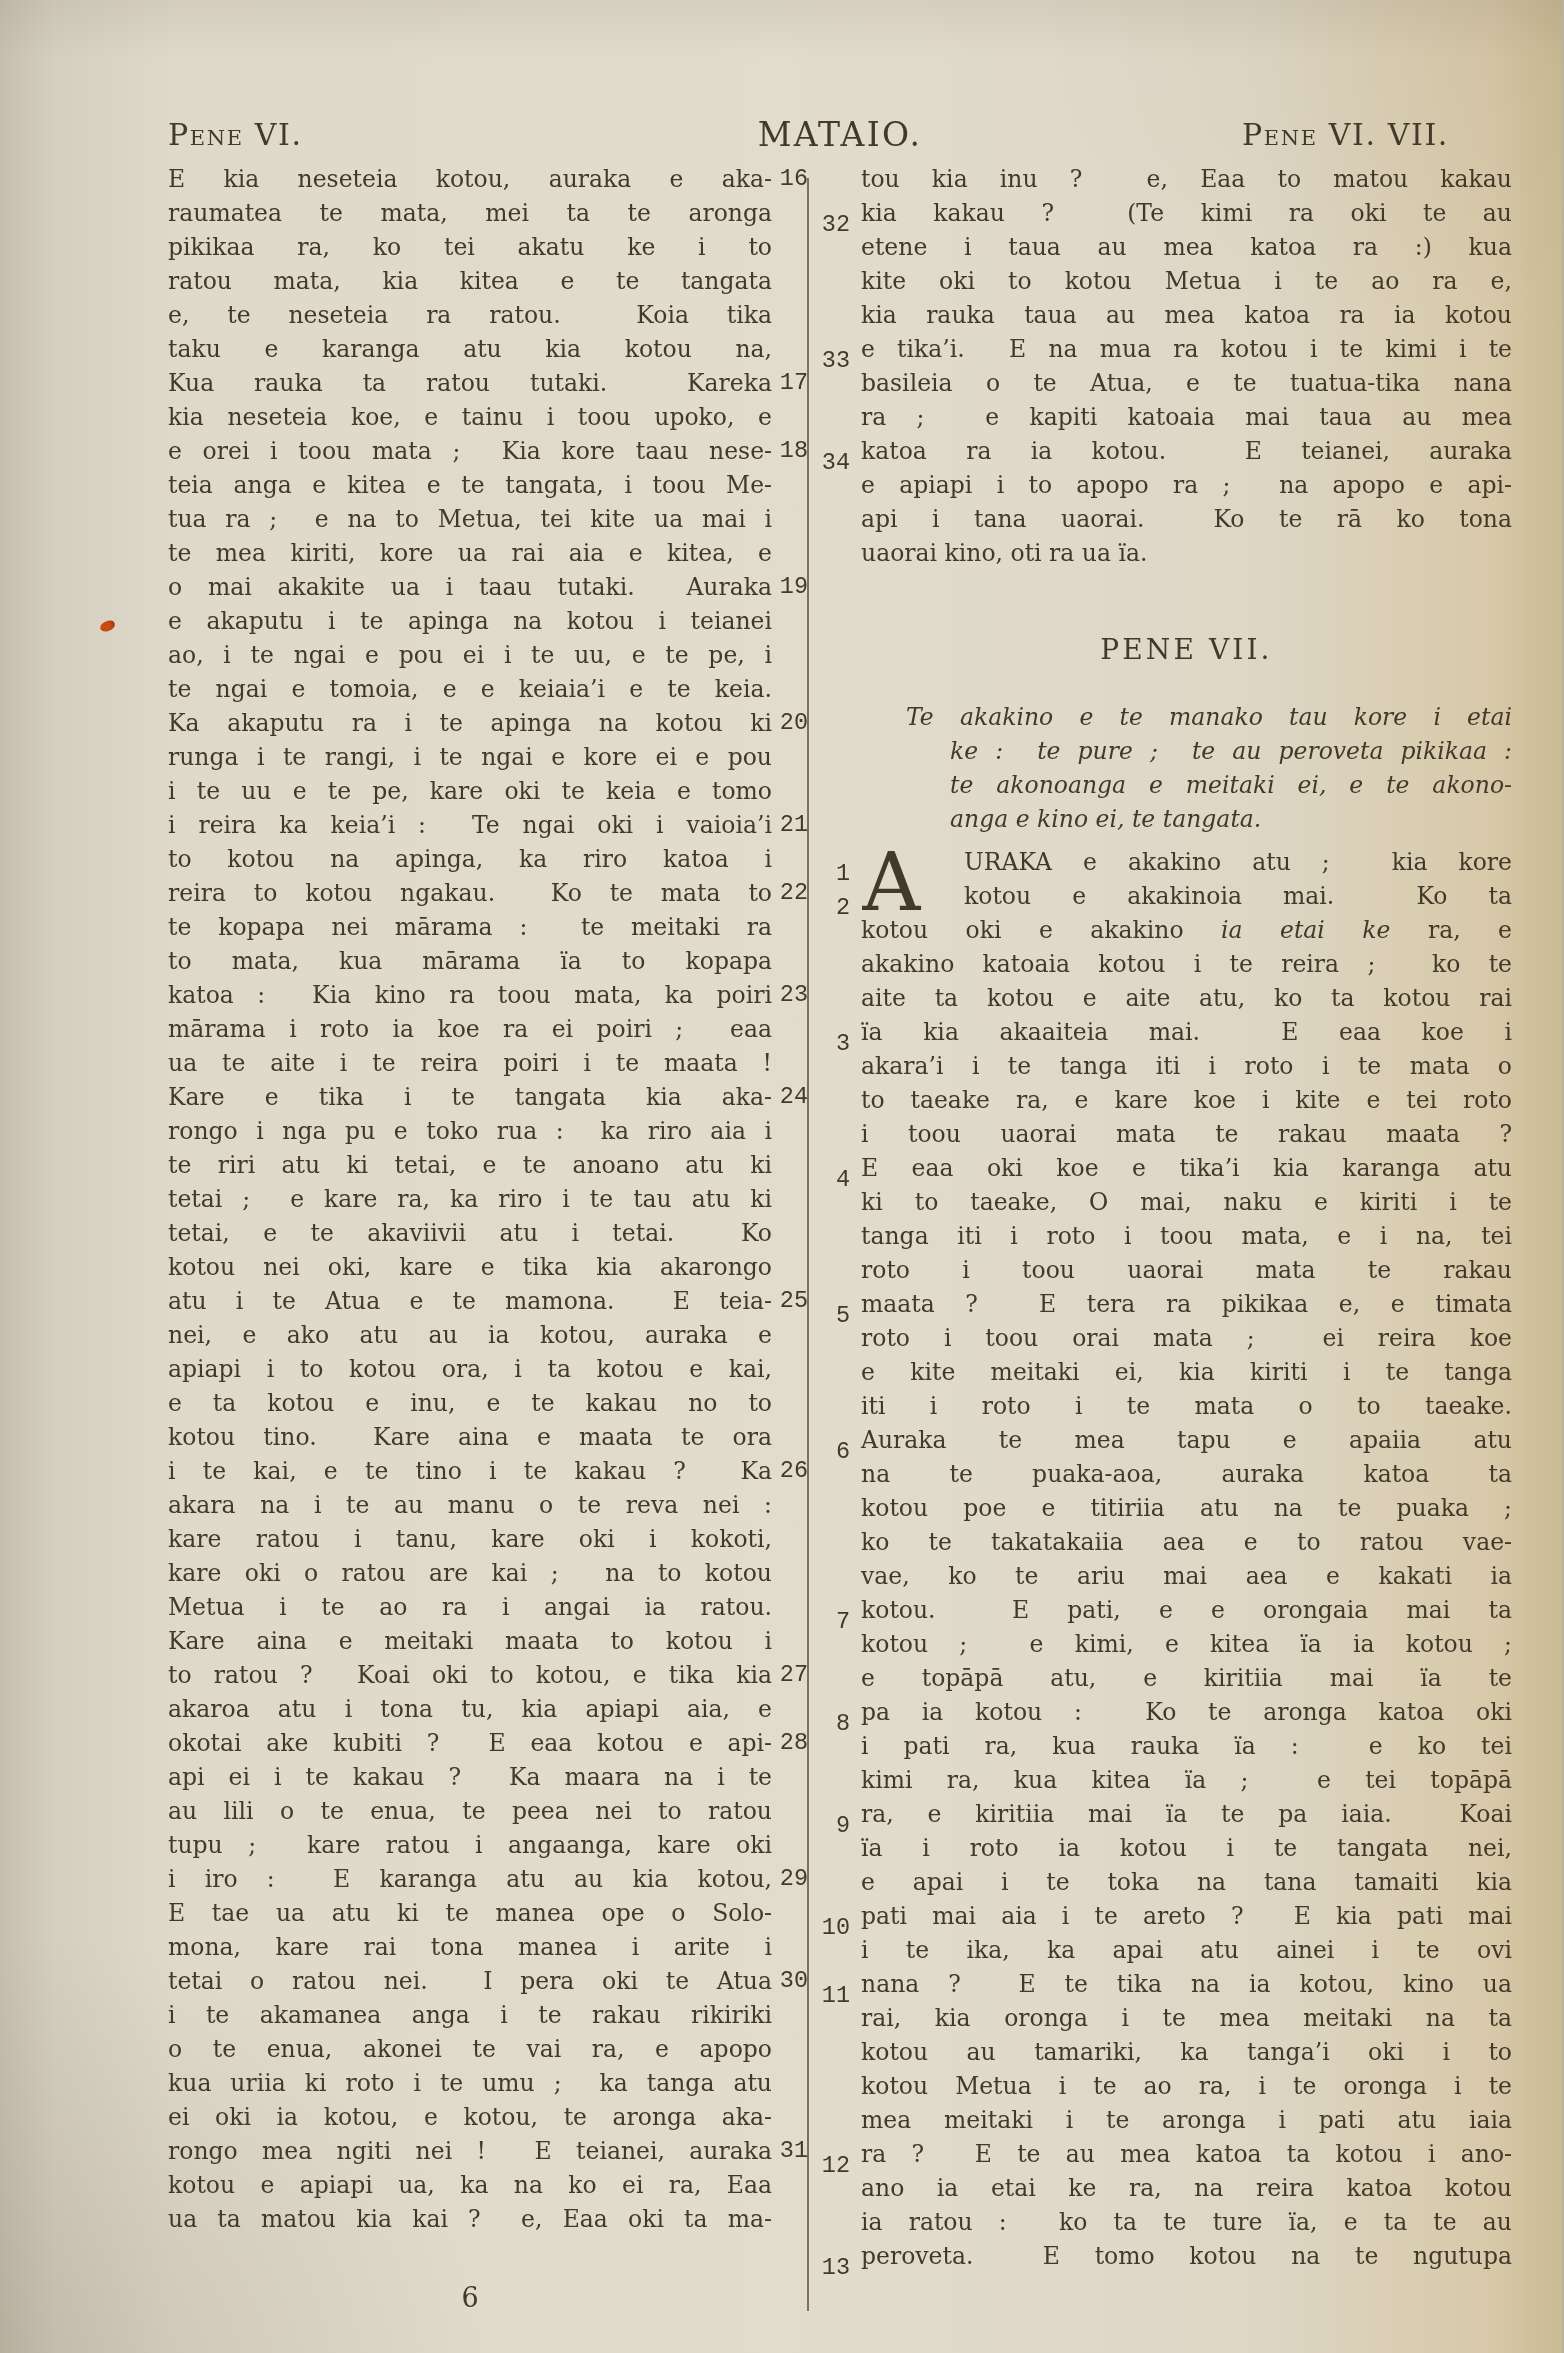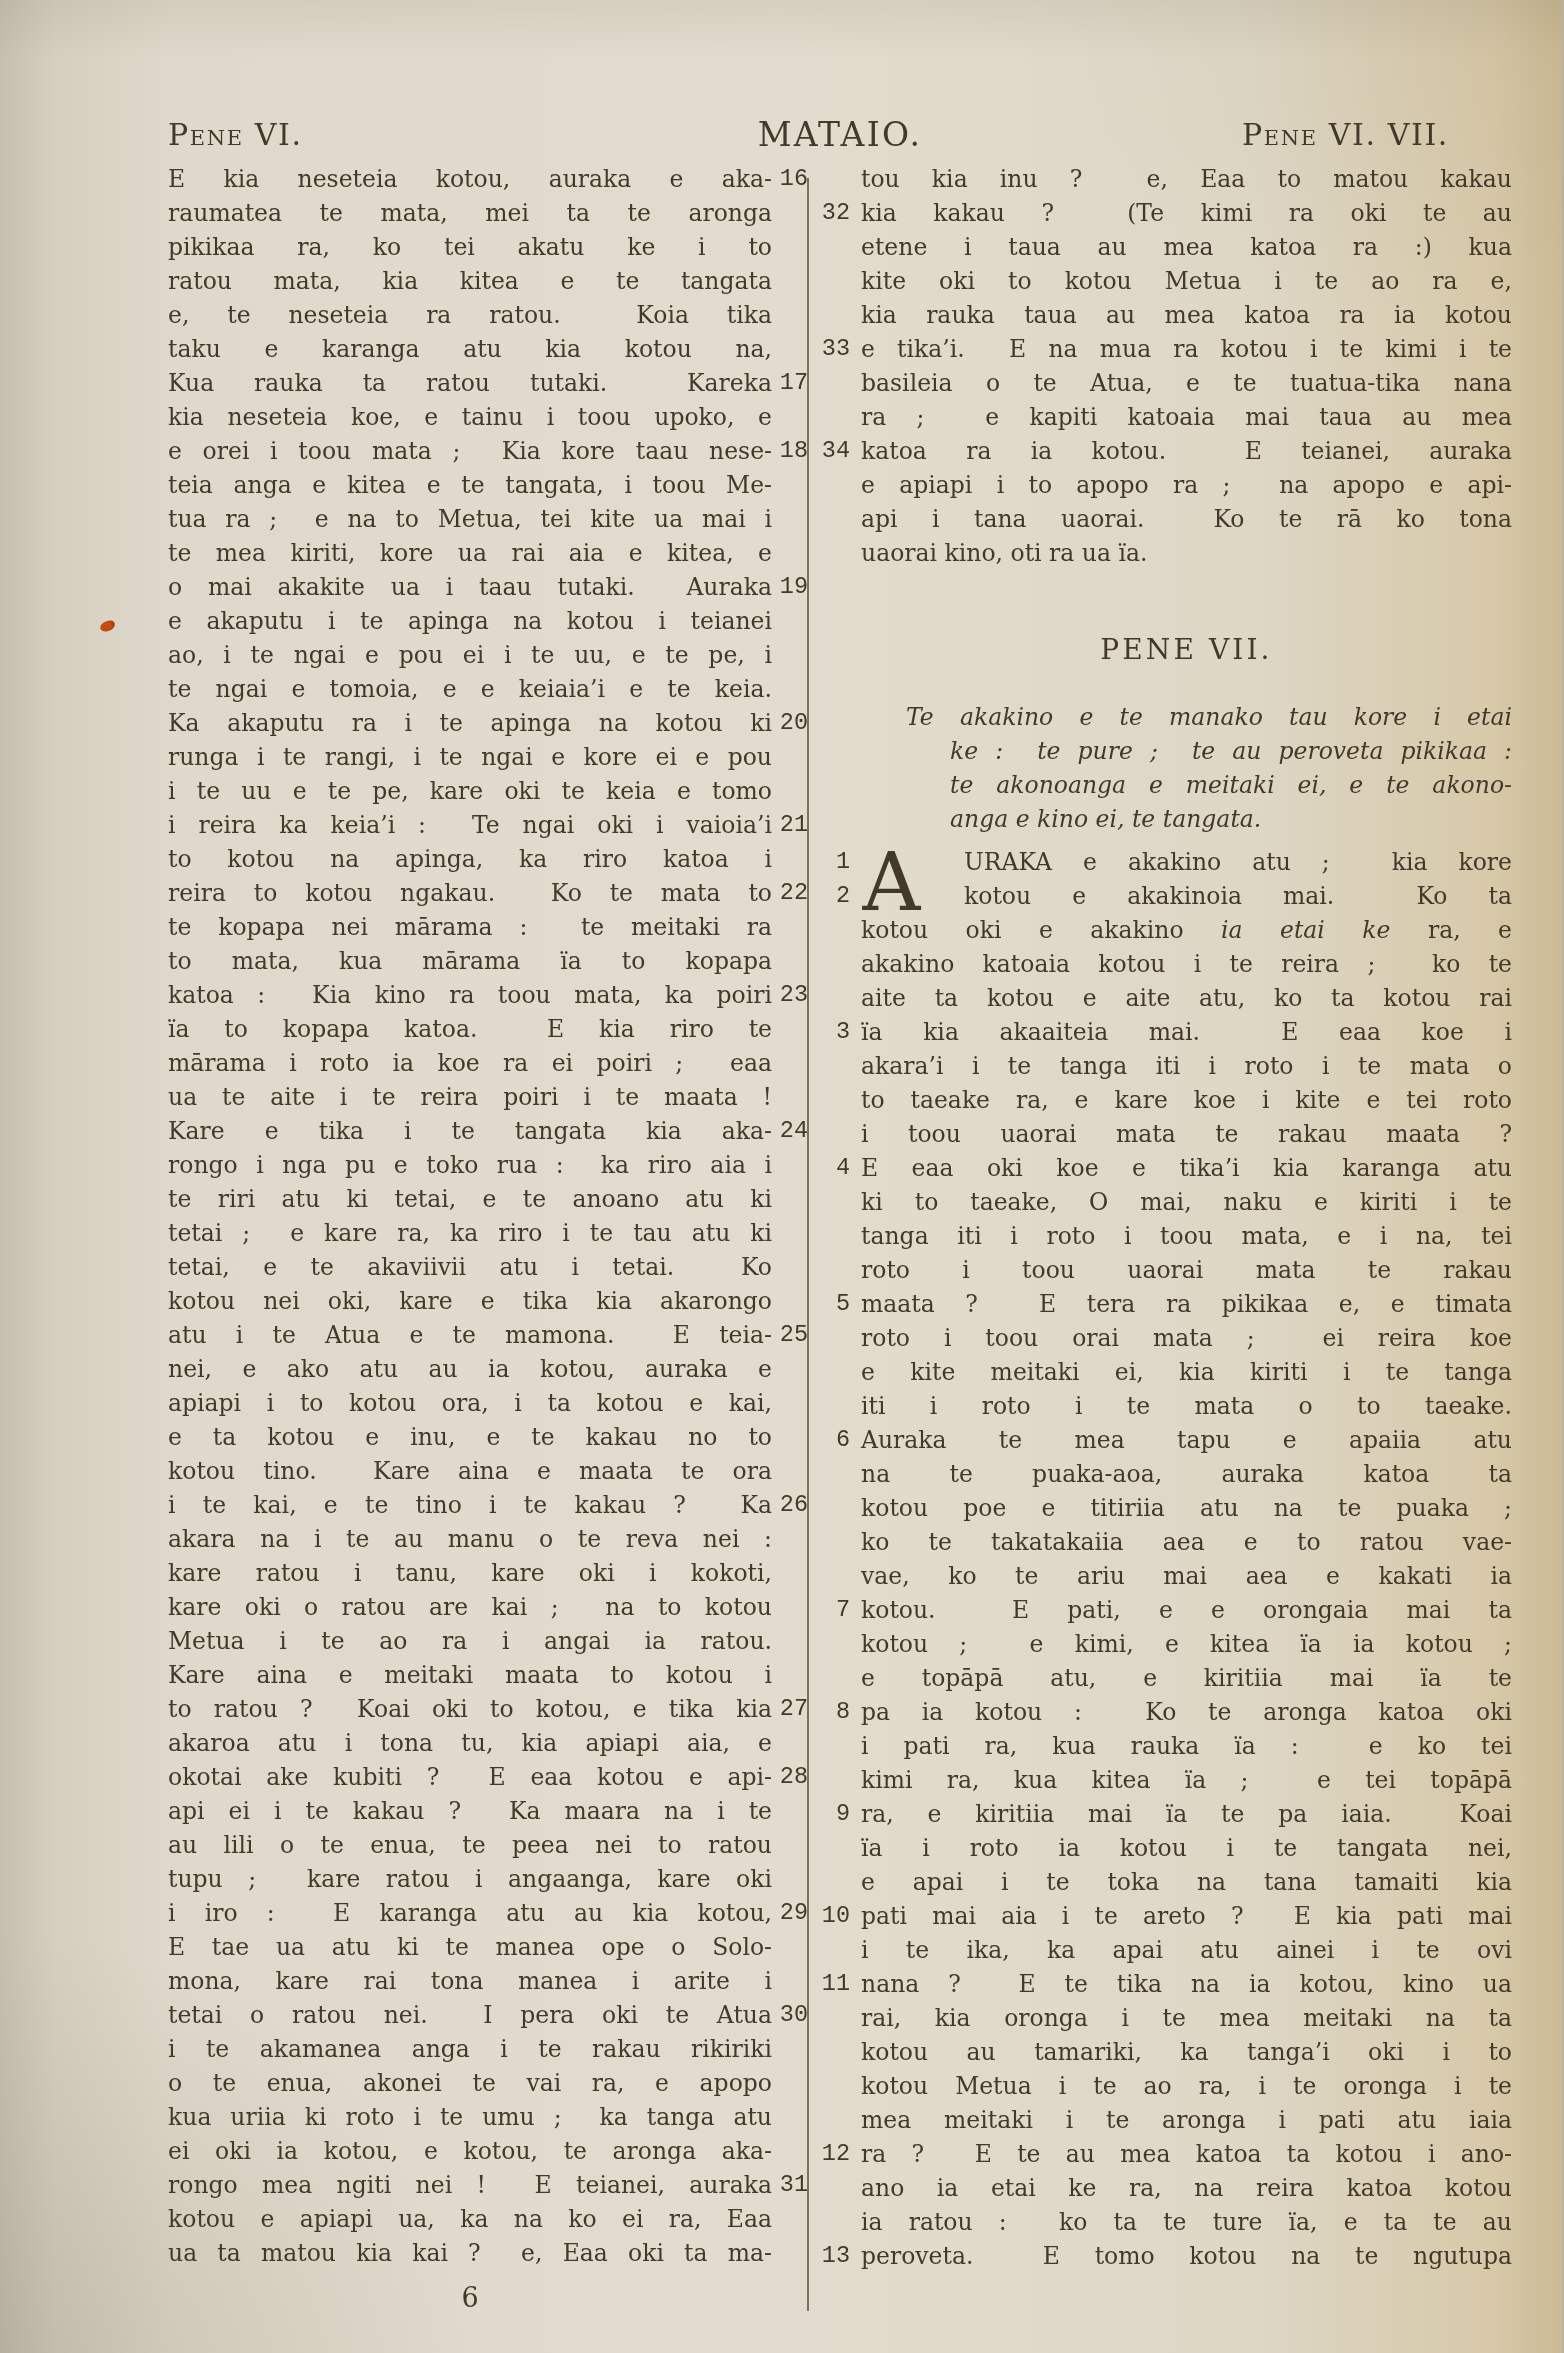--- a/index.html
+++ b/index.html
@@ -18,21 +18,21 @@
   .rh-center{position:absolute;left:50%;transform:translateX(-50%);font-size:33px;letter-spacing:2.3px;}
   .rh-right{position:absolute;right:63px;font-variant:small-caps;font-size:30px;letter-spacing:1.6px;}
   .divider{position:absolute;left:807px;top:178px;width:1.6px;height:2133px;background:#5a4c3c;opacity:.75;}
   .col{position:absolute;top:162px;font-size:23.5px;}
   .col-left{left:168px;width:604px;}
   .col-right{left:861px;width:651px;}
   .line{position:relative;height:34px;line-height:34px;text-align:justify;text-align-last:justify;white-space:nowrap;}
   .line.short{text-align-last:left;white-space:normal;}
   .vnum{position:absolute;top:0;font-size:23.5px;font-family:Liberation Mono, monospace;}
   .col-left .vnum{left:calc(100% + 7.8px);}
-  .col-right .vnum{right:calc(100% + 11px);}
+  .col-right .vnum{right:calc(100% + 11px);margin-top:12px;}
   .chapter-heading{margin-top:61px;height:38px;line-height:38px;text-align:center;font-size:28px;letter-spacing:3.1px;}
   .summary{margin-top:31px;font-style:italic;}
   .summary .sfirst{padding-left:45px;}
   .summary .srest{padding-left:89px;}
   .part2{margin-top:9.4px;}
   .dc{padding-left:103px;}
   .dropcap{position:absolute;left:1.6px;top:6.3px;font-size:80px;line-height:61px;}
   .page-number{position:absolute;left:168px;top:2282px;width:604px;text-align:center;font-size:27px;}
   .ink-speck{position:absolute;left:100px;top:621px;width:15px;height:10.2px;border-radius:60% 40% 55% 45%;
     background:radial-gradient(circle at 40% 45%, #c84c10 0 40%, #8a2e08 100%);transform:rotate(-14deg);}
@@ -69,21 +69,20 @@
       <div class="line">te ngai e tomoia, e e keiaia’i e te keia.</div>
       <div class="line"><span class="vnum">20</span>Ka akaputu ra i te apinga na kotou ki</div>
       <div class="line">runga i te rangi, i te ngai e kore ei e pou</div>
       <div class="line">i te uu e te pe, kare oki te keia e tomo</div>
       <div class="line"><span class="vnum">21</span>i reira ka keia’i :&nbsp; Te ngai oki i vaioia’i</div>
       <div class="line">to kotou na apinga, ka riro katoa i</div>
       <div class="line"><span class="vnum">22</span>reira to kotou ngakau.&nbsp; Ko te mata to</div>
       <div class="line">te kopapa nei mārama :&nbsp; te meitaki ra</div>
       <div class="line">to mata, kua mārama ïa to kopapa</div>
       <div class="line"><span class="vnum">23</span>katoa :&nbsp; Kia kino ra toou mata, ka poiri</div>
-      <div class="line">ïa to kopapa katoa.&nbsp; E kia riro te</div>
       <div class="line">mārama i roto ia koe ra ei poiri ;&nbsp; eaa</div>
       <div class="line">ua te aite i te reira poiri i te maata !</div>
       <div class="line"><span class="vnum">24</span>Kare e tika i te tangata kia aka-</div>
       <div class="line">rongo i nga pu e toko rua :&nbsp; ka riro aia i</div>
       <div class="line">te riri atu ki tetai, e te anoano atu ki</div>
       <div class="line">tetai ;&nbsp; e kare ra, ka riro i te tau atu ki</div>
       <div class="line">tetai, e te akaviivii atu i tetai.&nbsp; Ko</div>
       <div class="line">kotou nei oki, kare e tika kia akarongo</div>
       <div class="line"><span class="vnum">25</span>atu i te Atua e te mamona.&nbsp; E teia-</div>
       <div class="line">nei, e ako atu au ia kotou, auraka e</div>

